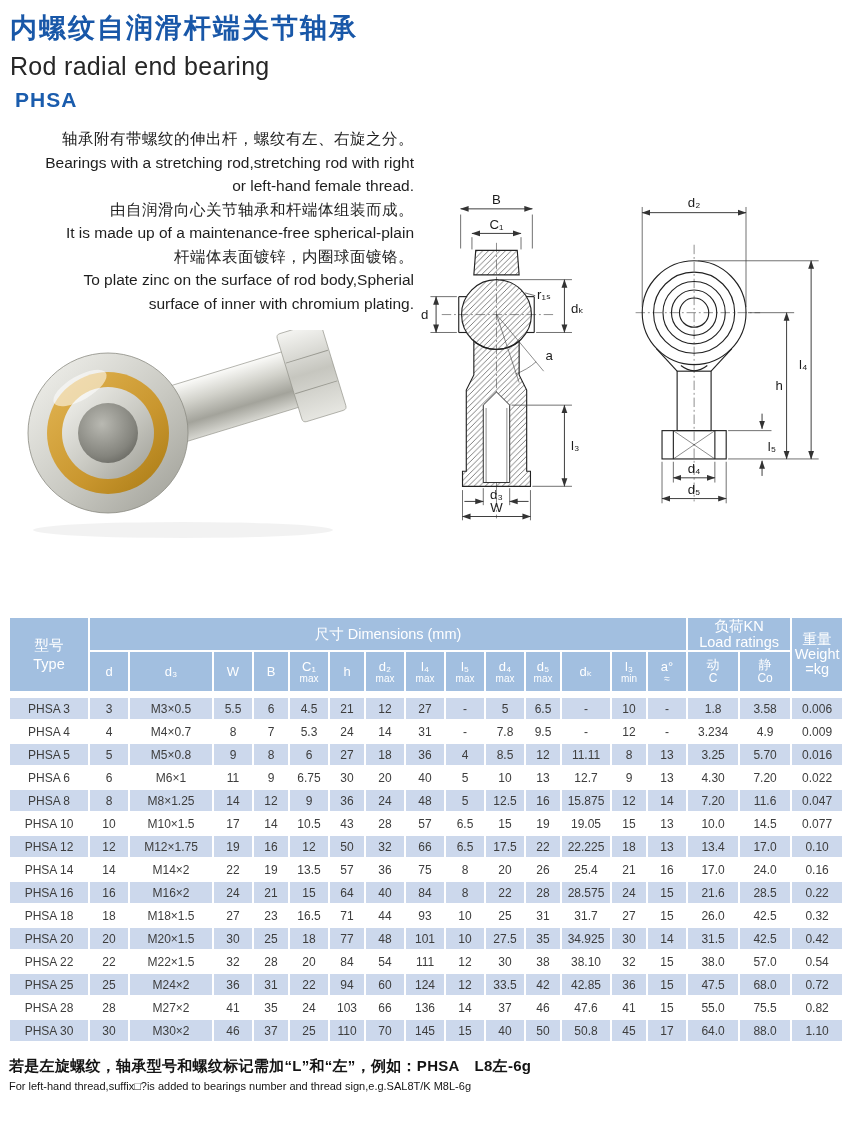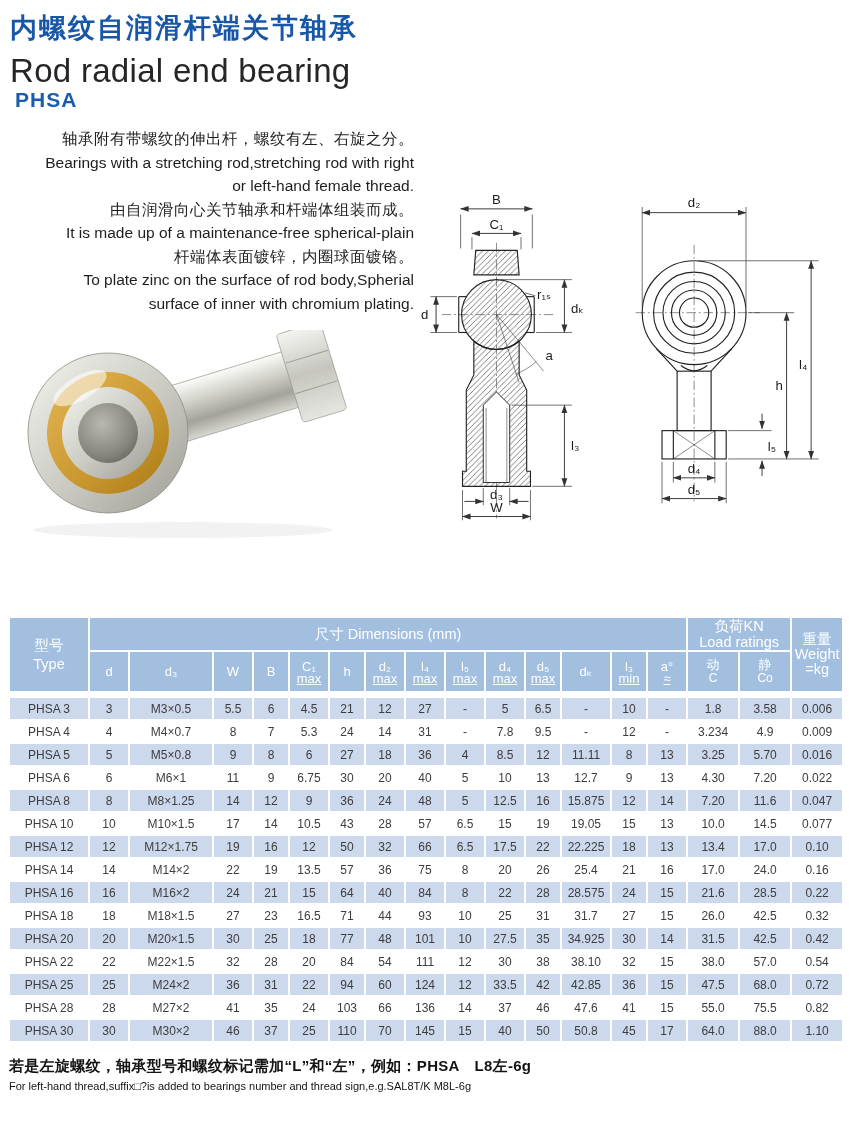--- a/index.html
+++ b/index.html
@@ -3,21 +3,21 @@
 <meta charset="utf-8">
 <style>
   * { margin:0; padding:0; box-sizing:border-box; }
   body { background:#fff; }
   .page {
     position:relative; width:850px; height:1122px; background:#fff;
     font-family:"Liberation Sans","DejaVu Sans",sans-serif; overflow:hidden;
   }
   .title-zh { position:absolute; left:10px; top:10px; font-size:27px; font-weight:bold;
               color:#1857a8; letter-spacing:2px; }
-  .title-en { position:absolute; left:10px; top:52px; font-size:33px; color:#262626;
+  .title-en { position:absolute; left:10px; top:52px; font-size:25px; color:#262626;
               letter-spacing:.3px; }
   .series   { position:absolute; left:15px; top:88px; font-size:21px; font-weight:bold;
               color:#1a5cad; letter-spacing:1px; }
   .desc { position:absolute; left:9px; top:127px; width:405px; font-size:15.5px;
           line-height:23.5px; color:#1e1e1e;text-align:right; }
   .desc .zh { letter-spacing:.5px; }
 
   .photo { position:absolute; left:8px; top:330px; }
   .diagram-front { position:absolute; left:398px; top:190px; }
   .diagram-side  { position:absolute; left:612px; top:190px; }
@@ -32,21 +32,21 @@
 
   .spec-table-wrap { position:absolute; left:8px; top:616px; width:836px; }
   table.spec { border-collapse:separate; border-spacing:2px; table-layout:fixed;
                width:836px; }
   table.spec th { background:#a2bfe0; color:#fff; font-weight:normal; text-align:center;
                   vertical-align:middle; overflow:hidden; }
   .group-row th { height:25px; font-size:14.5px; }
   .corner { font-size:15px; line-height:19px; }
   .sub-row th { height:39px; }
   .col-main { font-size:13px; line-height:14px; }
-  .col-sub  { font-size:13px; line-height:9px;text-decoration:underline; }
+  .col-sub  { font-size:10px; line-height:9px; }
   .col-sub-big { font-size:12px; line-height:13px; }
   .weight-head { font-size:13.5px; line-height:15px; }
   .load-head { font-size:13.5px; line-height:16px; }
   table.spec td { height:21px; text-align:center; font-size:12px; color:#3d3d3d;
                   background:#fff; vertical-align:middle; }
   tr.band td { background:#ccd8ec; }
   tr.spacer td { background:transparent; height:3px; }
   .note-zh { position:absolute; left:9px; top:1057px; font-size:15px; font-weight:600;
              color:#141414; letter-spacing:.3px; }
   .note-en { position:absolute; left:9px; top:1080px; font-size:11px; color:#141414; }

